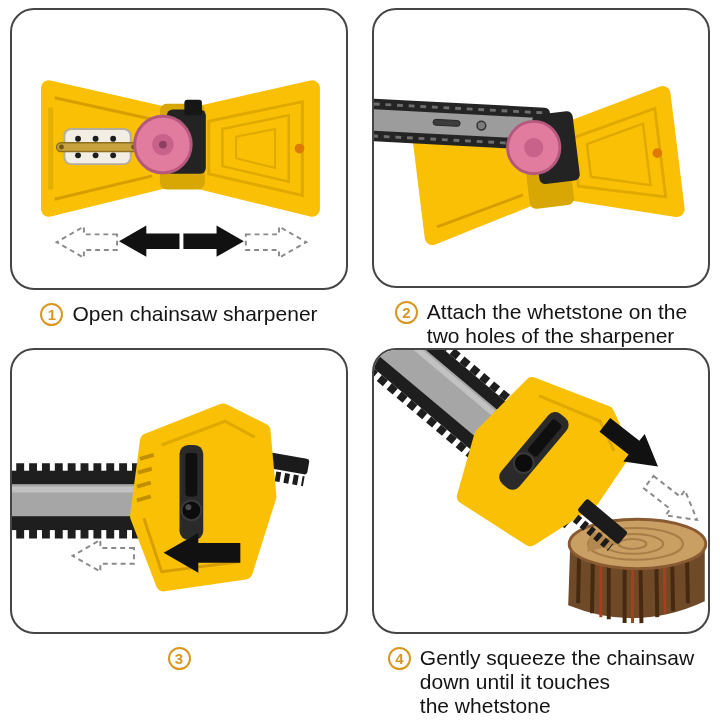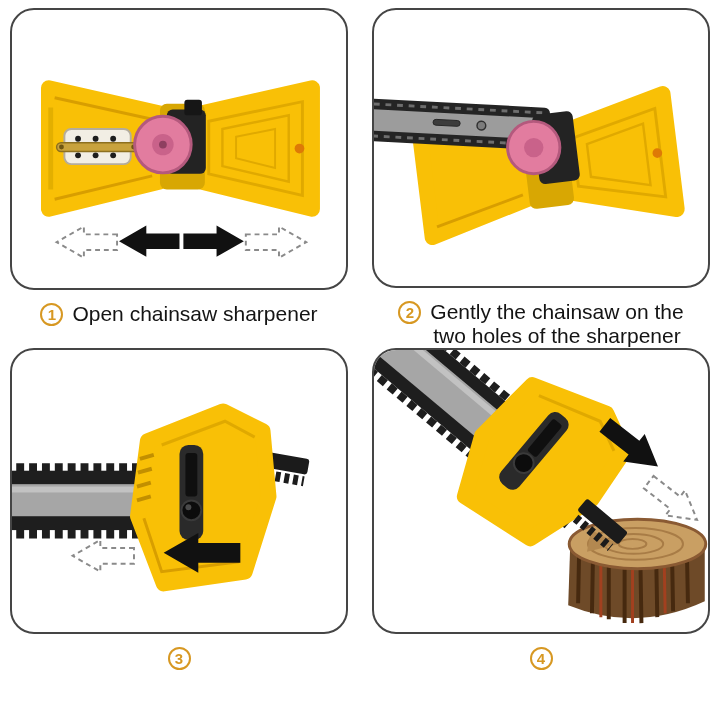--- a/index.html
+++ b/index.html
@@ -7,21 +7,21 @@
   body { background:#ffffff; font-family:"Liberation Sans", sans-serif; color:#141414; }
   .page { width:720px; height:720px; padding:8px 10px 0; display:grid;
           grid-template-columns:1fr 1fr; grid-template-rows:340px 1fr; column-gap:24px; }
   .cell { display:flex; flex-direction:column; }
   .panel { border:2px solid #454545; border-radius:24px; overflow:hidden; background:#fff; }
   .cell-top .panel { height:282px; }
   .cell-bottom .panel { height:286px; }
   .panel svg { display:block; width:100%; height:100%; }
   .caption { flex:1; display:flex; justify-content:center; align-items:flex-start;
              gap:9px; padding-top:12px; font-size:21px; line-height:1.14; }
-  .caption-text { white-space:pre-line; text-align:center; }
+  .caption-text { white-space:pre-line; text-align:left; }
   .step-num { flex:0 0 auto; width:23px; height:23px; margin-top:1px; border:2px solid #D79822;
               border-radius:50%; color:#D79822; font-size:15px; font-weight:bold;
               display:inline-flex; align-items:center; justify-content:center; }
   .wing { fill:#F9C006; stroke:#F9C006; stroke-width:16; stroke-linejoin:round; }
   .wing-line { stroke:#D89E00; stroke-width:3; fill:none; }
   .arrow-solid { fill:#111111; }
   .arrow-dashed { fill:#ffffff; stroke:#8A8A8A; stroke-width:2; stroke-dasharray:5 4; }
 </style>
 </head>
 <body>
@@ -104,21 +104,21 @@
         </g>
         <rect x="162" y="106" width="42" height="72" rx="6" fill="#232323" transform="rotate(-7 183 142)"></rect>
         <g>
           <circle cx="160" cy="142" r="27" fill="#E27C9F" stroke="#B4597D" stroke-width="3"></circle>
           <circle cx="160" cy="142" r="10" fill="#C9628A"></circle>
         </g>
       </svg>
     </div>
     <div class="caption">
       <span class="step-num">2</span>
-      <div class="caption-text">Gently the chainsaw on the
+      <div class="caption-text">Attach the whetstone on the
 two holes of the sharpener</div>
     </div>
   </div>
 
   <div class="cell cell-bottom">
     <div class="panel">
       <svg viewBox="0 0 335 285">
         <g>
           <line x1="-10" y1="119" x2="190" y2="119" stroke="#1E1E1E" stroke-width="9" stroke-dasharray="8 5"></line>
           <rect x="-20" y="122" width="208" height="14" fill="#1E1E1E"></rect>
@@ -183,16 +183,19 @@
           </g>
         </g>
         <g>
           <use href="#arrowR" transform="translate(258,96) rotate(38) scale(1.1)" class="arrow-solid"></use>
           <use href="#arrowR" transform="translate(300,152) rotate(38)" class="arrow-dashed"></use>
         </g>
       </svg>
     </div>
     <div class="caption">
       <span class="step-num">4</span>
+      <div class="caption-text">Gently squeeze the chainsaw
+down until it touches
+the whetstone</div>
     </div>
   </div>
 
 </div>
 
 </body></html>

